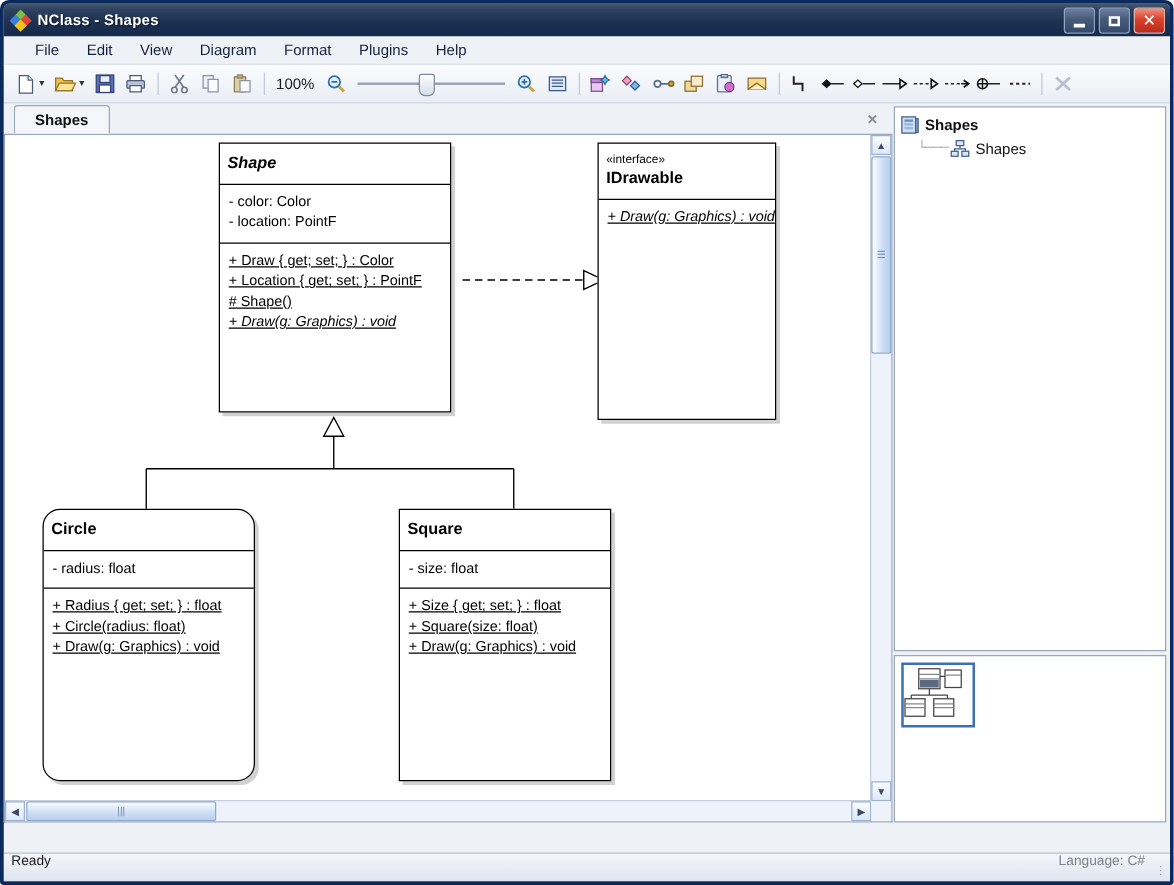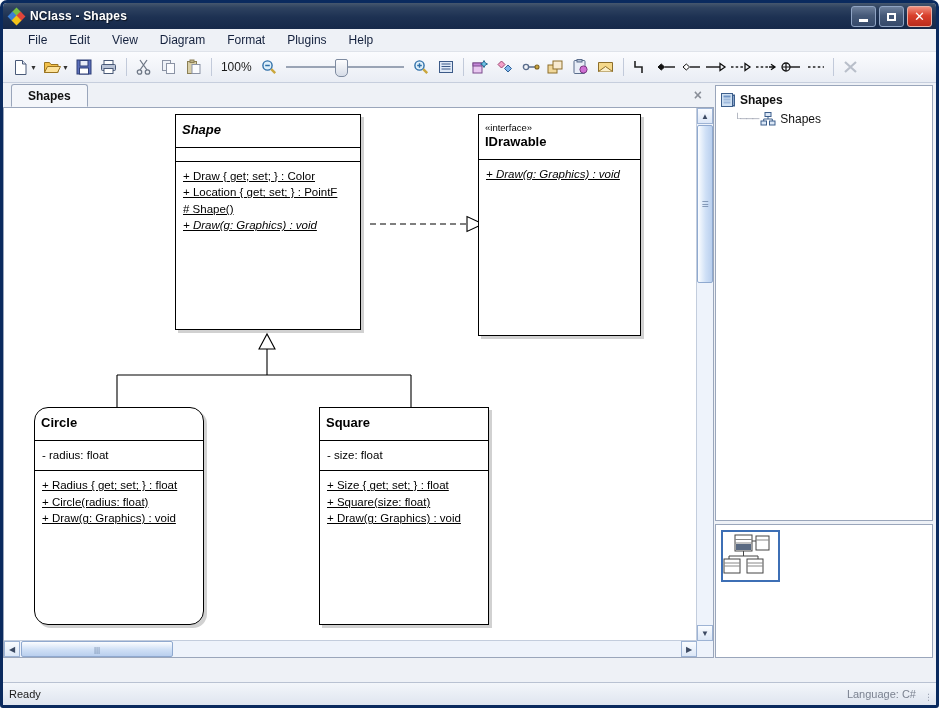--- a/index.html
+++ b/index.html
@@ -81,21 +81,21 @@
   .trow.root{font-weight:bold;}
   .trow.child{padding-left:14px;position:relative;}
   .dash{color:#9aa0ad;font-size:10px;letter-spacing:-1px;margin-right:2px;}
   .ticon{width:16px;height:16px;margin-right:4px;flex:0 0 auto;}
   .mini{background:#fff;border:1px solid #9aa6bb;flex:1;margin-top:3px;overflow:hidden;position:relative;}
   .minibox{position:absolute;left:5px;top:5px;width:55px;height:48px;border:2px solid #3d6fb5;background:#fff;}
 
   
   .status{position:absolute;left:0;right:0;bottom:0;height:22px;
     background:linear-gradient(to bottom,#f3f6fa,#dfe5ef);border-top:1px solid #b9c2d2;
-    display:flex;align-items:center;padding:0 6px;}
+    display:flex;padding:0 6px;}
   .status .sleft{flex:1;font-size:11px;color:#1a1a1a;}
   .status .sright{font-size:11px;color:#7b8290;padding-right:14px;}
   .gripdots{position:absolute;right:3px;bottom:3px;color:#9aa2b0;font-size:9px;}
 
   
   .uml{position:absolute;background:#fff;border:1px solid #000;
     box-shadow:3px 3px 0 rgba(0,0,0,.18);box-sizing:border-box;}
   .uml .hdr{padding:8px 6px 9px;border-bottom:1px solid #000;
     font-size:13px;font-weight:bold;color:#000;line-height:1.15;}
   .uml .hdr.abs{font-style:italic;}
@@ -332,30 +332,32 @@
             <path d="M366 116 L463 116" stroke="#000" stroke-width="1.1" fill="none" stroke-dasharray="6 4"></path>
             <path d="M463 108.5 L463 123.5 L479 116 Z" fill="#fff" stroke="#000" stroke-width="1.1"></path>
 
             <path d="M263 241 L263 267 M113 267 L407 267 M113 267 L113 299 M407 267 L407 299" stroke="#000" stroke-width="1.1" fill="none"></path>
             <path d="M255 241 L271 241 L263 226 Z" fill="#fff" stroke="#000" stroke-width="1.1"></path>
           </svg>
 
           <div class="uml" style="left:171px;top:6px;width:186px;height:216px;">
             <div class="hdr abs">Shape</div>
             <div class="sect">
+              <div class="memb">- color: Color</div>
+              <div class="memb">- location: PointF</div>
             </div>
             <div class="sect last">
               <div class="memb">+ Draw { get; set; } : Color</div>
               <div class="memb">+ Location { get; set; } : PointF</div>
               <div class="memb"># Shape()</div>
               <div class="memb abs">+ Draw(g: Graphics) : void</div>
             </div>
           </div>
 
-          <div class="uml" style="left:474px;top:6px;width:163px;height:222px;">
+          <div class="uml" style="left:474px;top:6px;width:143px;height:222px;">
             <div class="hdr">
               <span class="stereo">«interface»</span>
               <span>IDrawable</span>
             </div>
             <div class="sect last">
               <div class="memb abs">+ Draw(g: Graphics) : void</div>
             </div>
           </div>
 
           <div class="uml" style="left:30px;top:299px;width:170px;height:218px;border-radius:14px;">

